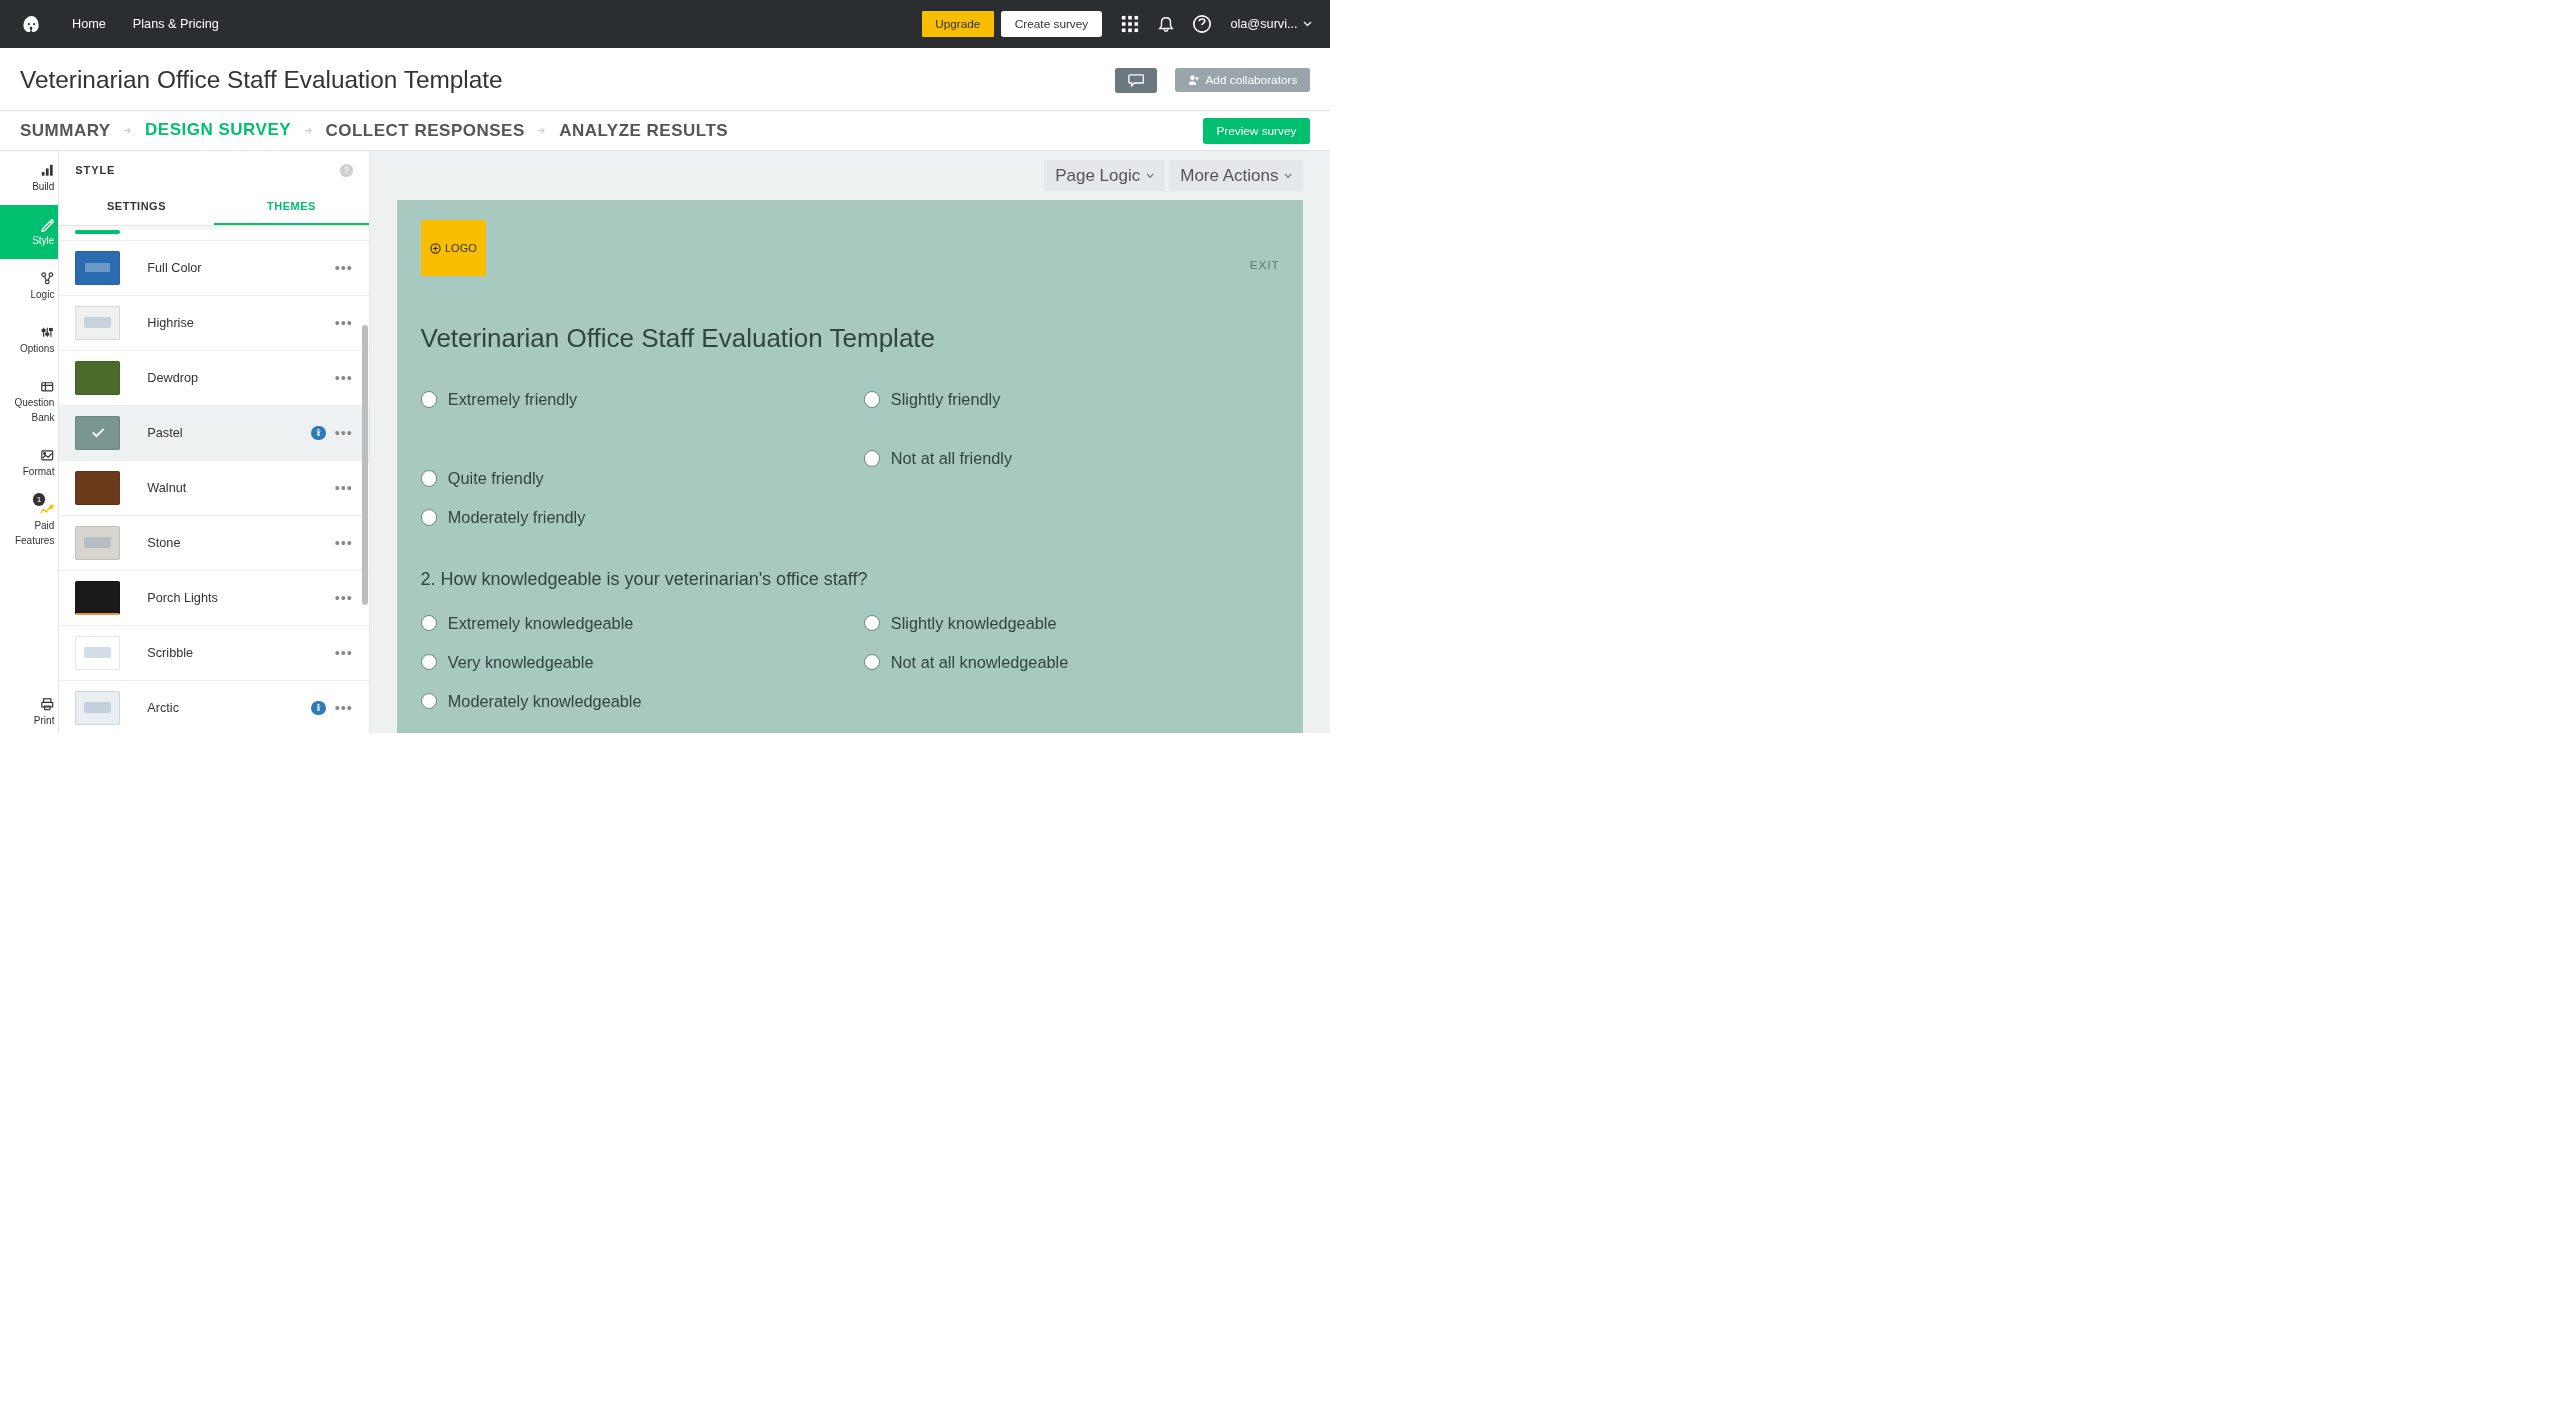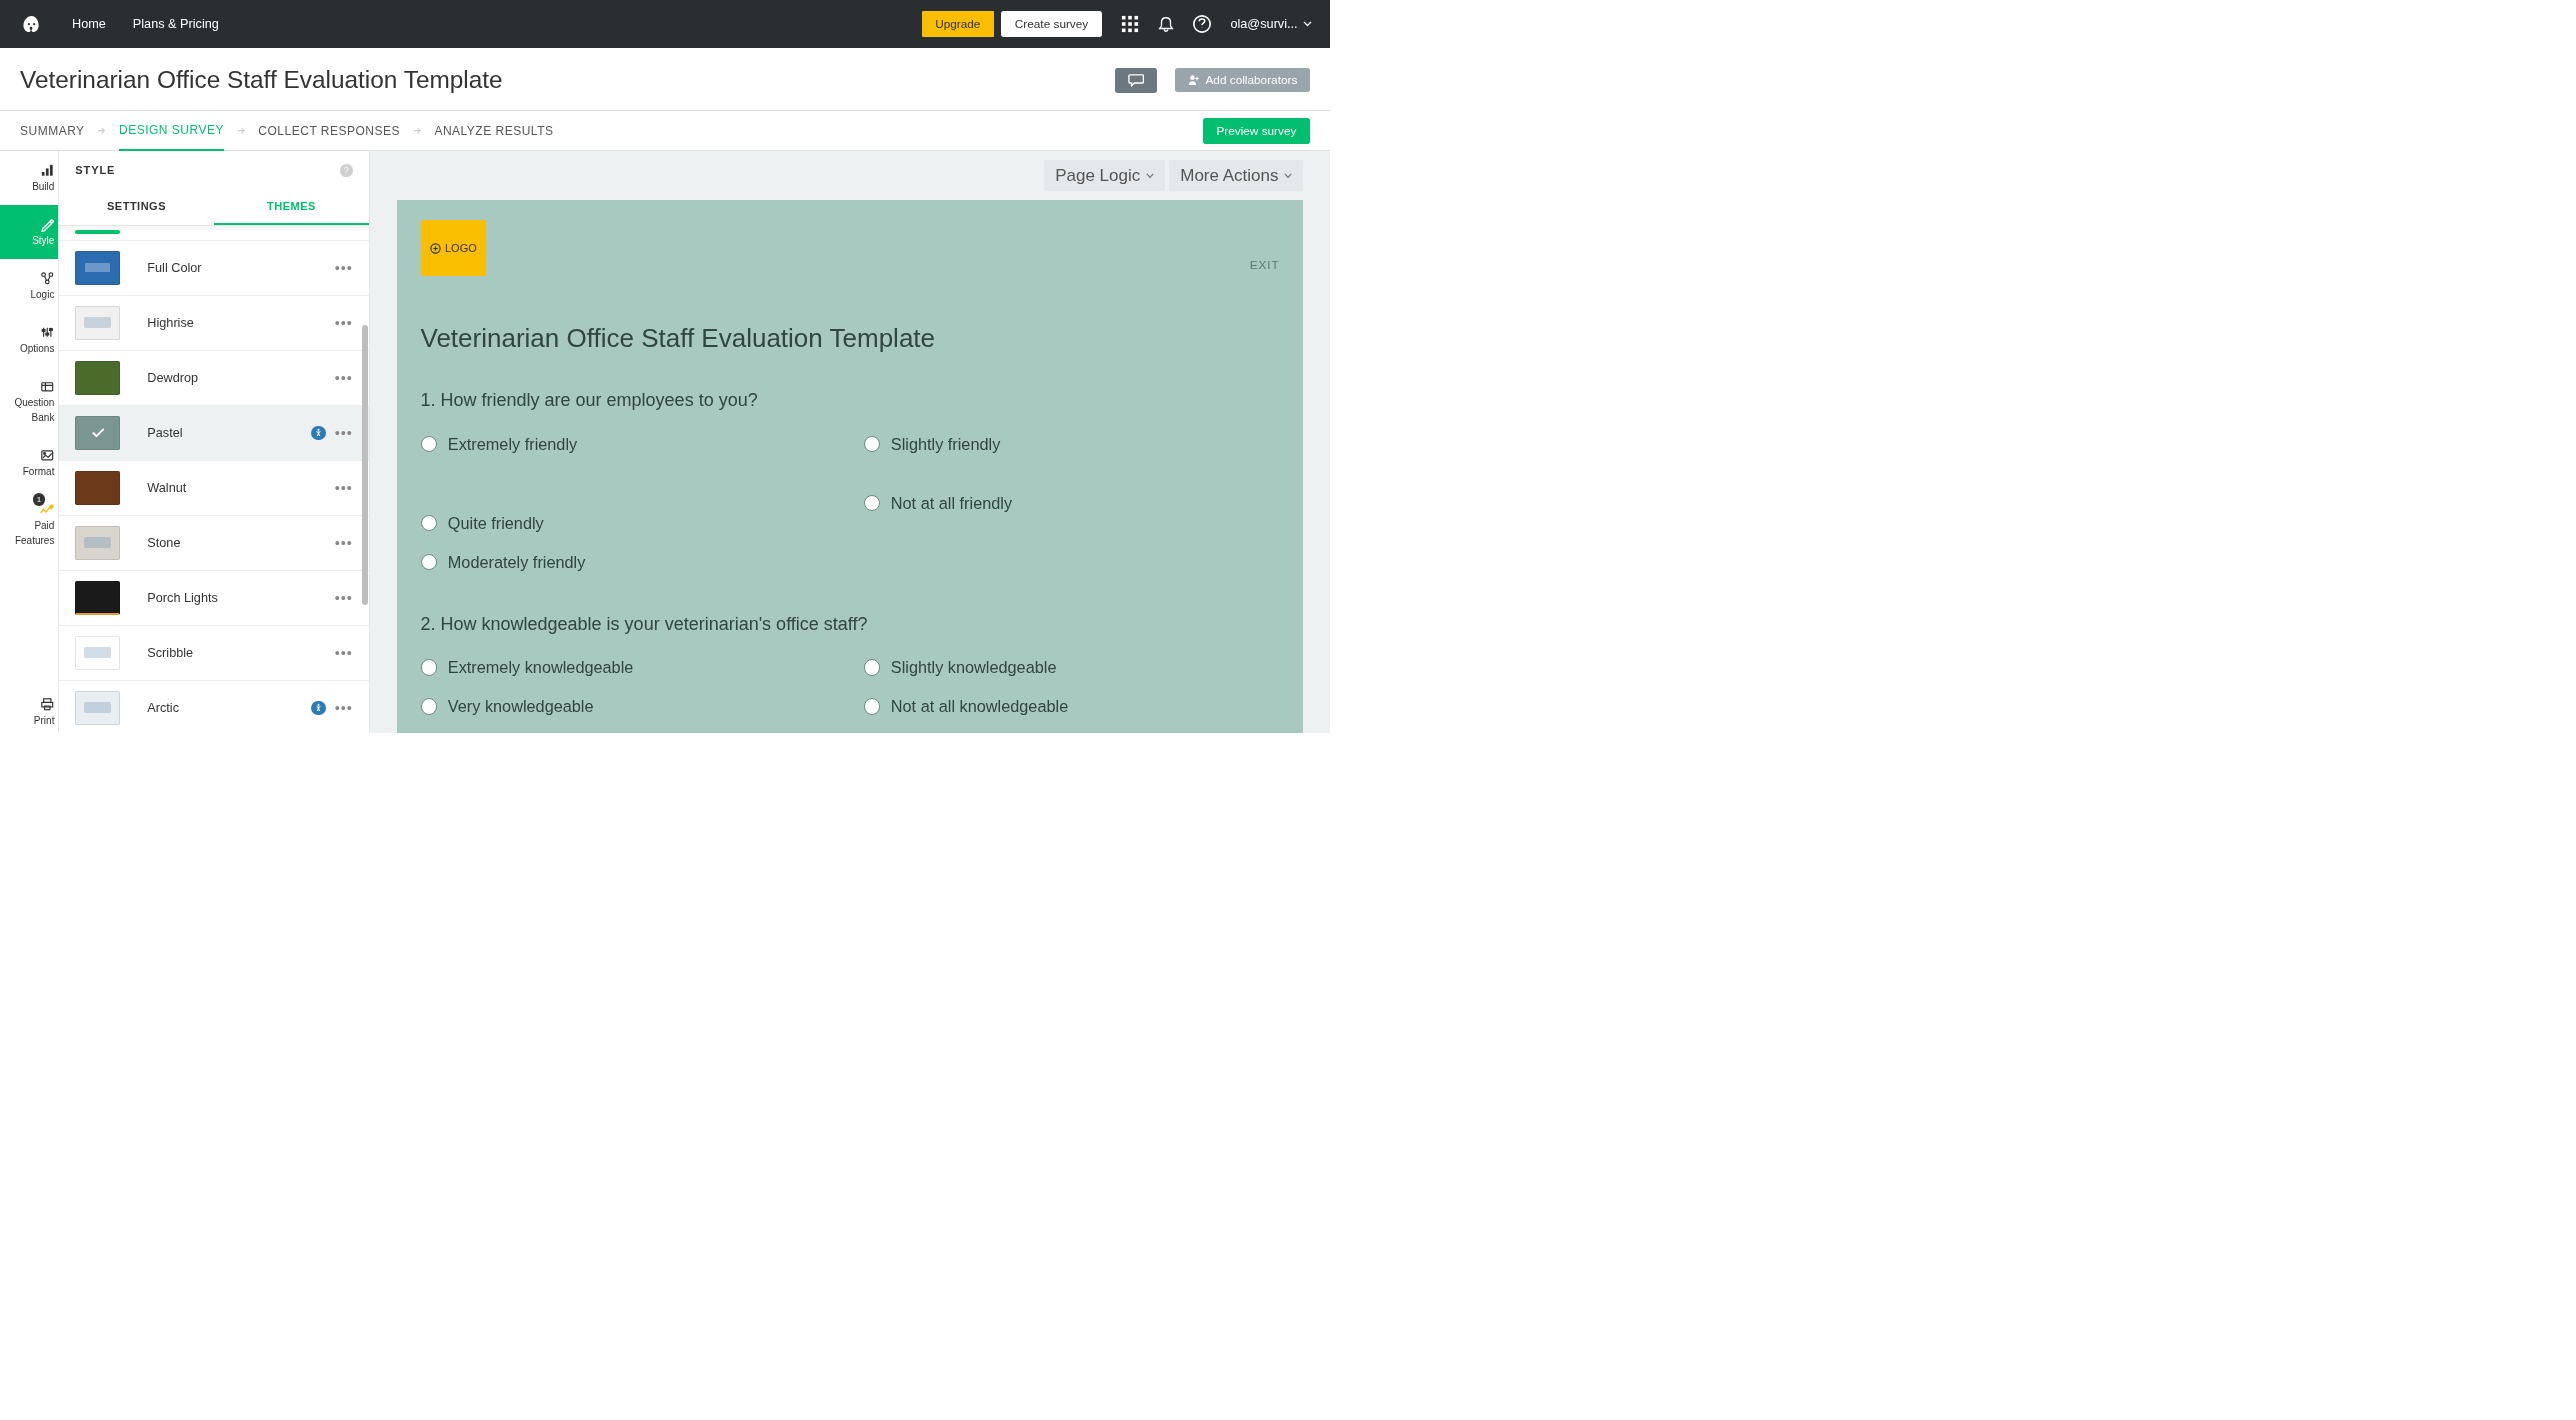--- a/index.html
+++ b/index.html
@@ -20,21 +20,21 @@
 
 
 .titlebar { display: flex; align-items: center; padding: 18px 20px 16.3px; border-bottom: 0.9px solid #e0e0e0; }
 .titlebar h1 { font-size: 24.4px; font-weight: 400; flex: 1; color: #333; }
 .btn-comment { background: #6b787f; border: none; width: 42px; height: 25px; border-radius: 2.7px; display: flex; align-items: center; justify-content: center; cursor: pointer; margin-right: 18px; }
 .btn-collab { background: #9aa5ab; color: #fff; border: none; padding: 5.4px 12.7px; border-radius: 2.7px; font-size: 11.8px; display: flex; align-items: center; gap: 5.4px; cursor: pointer; }
 
 
 .tabs-row { display: flex; align-items: center; padding: 0 20px; border-bottom: 0.9px solid #e0e0e0; height: 40px; }
 .tabs-list { display: flex; align-items: center; gap: 0; }
-.tab-item { font-size: 12px; font-weight: 400; letter-spacing: 0.5px; color: #555; padding: 12.7px 0; cursor: pointer; }
+.tab-item { font-size: 17px; font-weight: 700; letter-spacing: 0.5px; color: #555; padding: 12.7px 0; cursor: pointer; }
 .tab-item.active { color: #00bf6f; border-bottom: 2.7px solid #00bf6f; }
 .tab-arrow { margin: 0 12.7px; color: #ccc; }
 .btn-preview { margin-left: auto; background: #00bf6f; color: #fff; border: none; padding: 6.3px 13.6px; border-radius: 2.7px; font-size: 11.8px; font-weight: 500; cursor: pointer; }
 
 
 .main { display: flex; height: calc(100% - 40px - 65px - 40px); }
 
 
 .leftrail { width: 59px; background: #fff; border-right: 0.9px solid #e5e5e5; display: flex; flex-direction: column; }
 .rail-item { display: flex; flex-direction: column; align-items: flex-end; justify-content: center; padding: 11px 3.6px; cursor: pointer; font-size: 10px; color: #333; gap: 2.7px; border-bottom: 0.9px solid transparent; text-align: center; line-height: 1.2; }
@@ -383,21 +383,20 @@
         <svg width="11" height="11" viewBox="0 0 12 12">
             <circle cx="6" cy="6" r="5" fill="none" stroke="#333" stroke-width="1.3"></circle>
             <path d="M6 3.5 L6 8.5 M3.5 6 L8.5 6" stroke="#333" stroke-width="1.3"></path>
           </svg>
         <span>LOGO</span>
       </button>
       <div class="exit-link">EXIT</div>
       <div class="survey-title">Veterinarian Office Staff Evaluation Template</div>
       <div id="questions">
           <div class="question">
-            <div class="q-text">1. How friendly are our employees to you?</div>
             <div class="q-options">
               <div class="opt" style="grid-area: 1 / 1;">
                 <div class="radio"></div>
                 <div class="opt-label">Extremely friendly</div>
               </div>
               <div class="opt" style="grid-area: 1 / 2;">
                 <div class="radio"></div>
                 <div class="opt-label">Slightly friendly</div>
               </div>
               <div class="opt" style="grid-area: 2 / 1; margin-top: 40px;">

